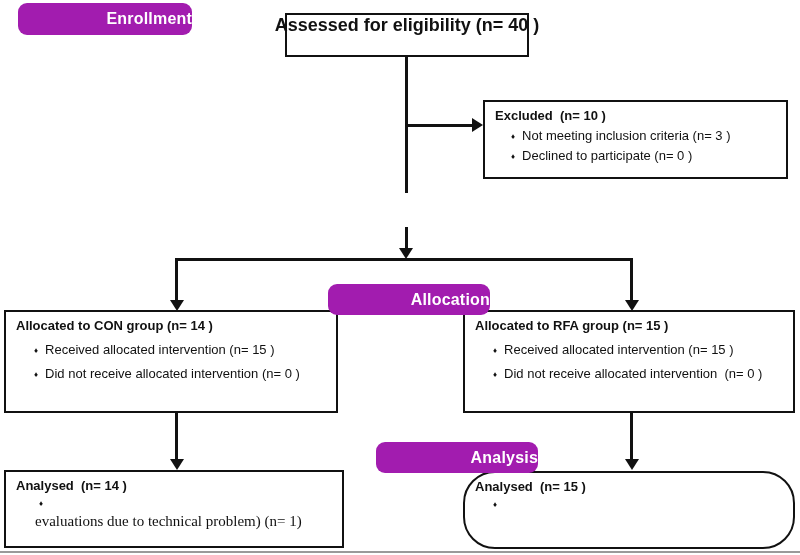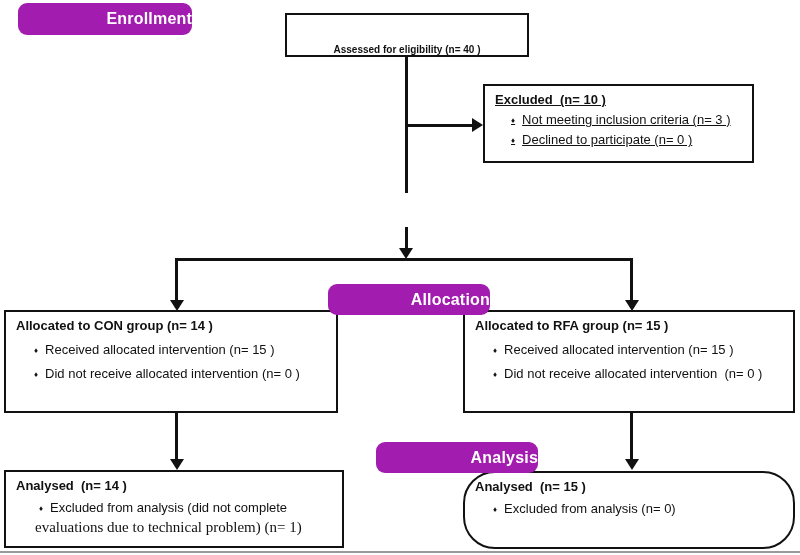--- a/index.html
+++ b/index.html
@@ -9,22 +9,22 @@
   }
   .badge {
     position:absolute; background:#a21caf; color:#fff; font-weight:bold;
     font-size:16px; display:flex; align-items:center; justify-content:flex-end;
     border-radius:9px; z-index:6; letter-spacing:0.2px;
   }
   .box {
     position:absolute; border:2px solid #111; background:#fff;
     box-sizing:border-box; z-index:4;
   }
-  .center-box { display:flex; align-items:flex-end; justify-content:center;
-    font-weight:bold; font-size:10px; white-space:pre; }
+  .center-box { display:flex; align-items:flex-start; justify-content:center;
+    font-weight:bold; font-size:18px; white-space:pre; }
   .title { font-weight:bold; font-size:13px; margin:6px 0 0 10px; white-space:pre; }
   .bullet-row { display:flex; align-items:baseline; font-size:13px; white-space:pre; }
   .blt { font-size:8px; margin-right:7px; position:relative; top:-1px; }
   .ex-b { margin:5px 0 0 26px; }
   .al-b { margin:9px 0 0 28px; }
   .an-b { margin:7px 0 0 33px; }
   .cont-serif { font-family:"Liberation Serif", serif; font-size:15px;
     margin:4px 0 0 29px; white-space:pre; }
   .vline { position:absolute; width:3px; background:#111; z-index:2; }
   .hline { position:absolute; height:3px; background:#111; z-index:2; }
@@ -48,21 +48,21 @@
 
   <div class="box center-box" style="left:285px; top:13px; width:244px; height:44px;">
     <span>Assessed for eligibility (n= 40 )</span>
   </div>
 
   <div class="vline" style="left:405px; top:56px; height:137px;"></div>
 
   <div class="hline" style="left:407px; top:124px; width:66px;"></div>
   <div class="arr-right" style="left:472px; top:118px;"></div>
 
-  <div class="box" style="left:483px; top:84px; width:271px; height:79px;text-decoration:underline;">
+  <div class="box" style="left:483px; top:100px; width:305px; height:79px;">
     <div class="title">Excluded  (n= 10 )</div>
     <div class="bullet-row ex-b">
       <span class="blt">♦</span>
       <span>Not meeting inclusion criteria (n= 3 )</span>
     </div>
     <div class="bullet-row ex-b">
       <span class="blt">♦</span>
       <span>Declined to participate (n= 0 )</span>
     </div>
   </div>
@@ -111,28 +111,26 @@
   <div class="arr-down" style="left:625px; top:459px;"></div>
 
   <div class="badge" style="left:328px; top:442px; width:162px; height:31px;margin-left:48px;">
     <span>Analysis</span>
   </div>
 
   <div class="box" style="left:4px; top:470px; width:340px; height:78px;">
     <div class="title">Analysed  (n= 14 )</div>
     <div class="bullet-row an-b">
       <span class="blt">♦</span>
-      <span>Excluded from analysis (did not complete</span>
     </div>
     <div class="cont-serif">evaluations due to technical problem) (n= 1)</div>
   </div>
 
   <div class="box" style="left:463px; top:471px; width:332px; height:78px;border-radius:32px;">
     <div class="title">Analysed  (n= 15 )</div>
     <div class="bullet-row al-b" style="margin-top:7px;">
       <span class="blt">♦</span>
-      <span>Excluded from analysis (n= 0)</span>
     </div>
   </div>
 
   <div class="bottom-rule"></div>
 
 </div>
 
 </body></html>

